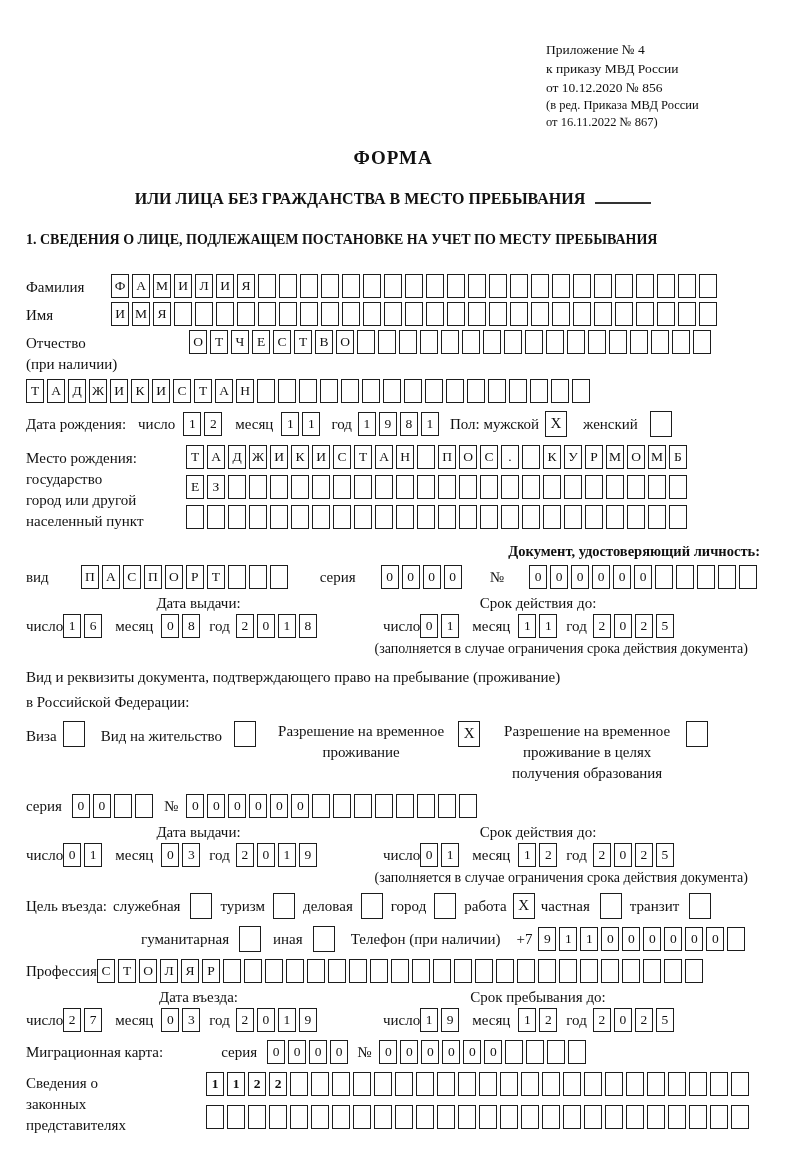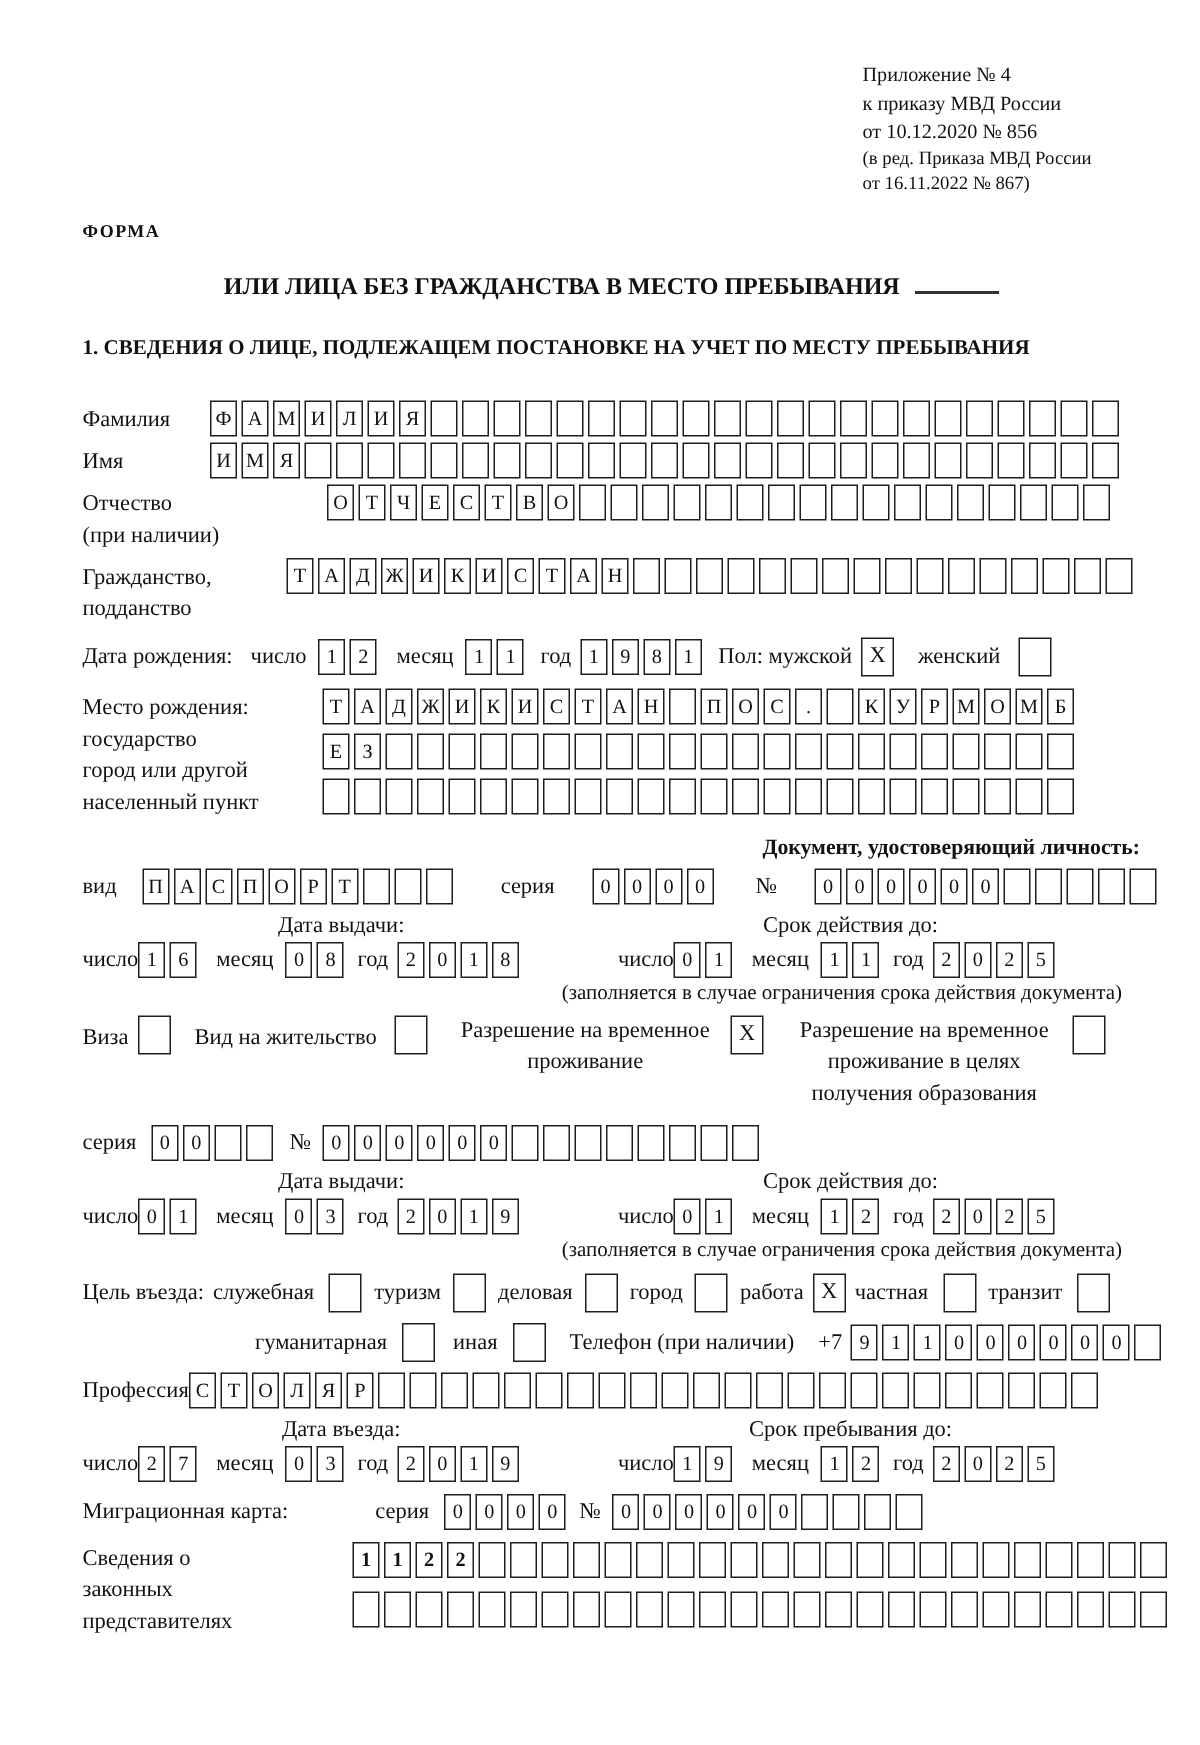--- a/index.html
+++ b/index.html
@@ -1,29 +1,29 @@
 <!DOCTYPE html>
 <html><head>
 <meta charset="utf-8">
 <style>
   html,body{margin:0;padding:0;background:#fff;}
   .page{
     position:relative;
     width:800px;height:1163px;
     box-sizing:border-box;
-    padding:40px 40px 0 55px;
+    padding:40px 40px 0 26px;
     font-family:"Liberation Serif","DejaVu Serif",serif;
     color:#111;
     overflow:hidden;
     background:#fff;
   }
   
   .hdr{margin-left:520px;font-size:13.5px;line-height:19px;}
   .hdr-small{font-size:12.5px;line-height:17px;}
-  .forma{font-weight:bold;text-align:left;font-size:12px;margin-top:16px;letter-spacing:1px;}
+  .forma{font-weight:bold;text-align:center;font-size:19px;margin-top:16px;letter-spacing:1px;}
   
   .title{text-align:center;font-weight:bold;font-size:16px;line-height:23px;margin-top:18px;}
   .blank{display:inline-block;width:56px;border-bottom:2px solid #333;height:14px;margin-left:10px;}
   .sech{font-weight:bold;font-size:14px;margin-top:22px;white-space:nowrap;}
   
   .frow{display:flex;align-items:flex-start;margin-top:4px;}
   .lbl{font-size:15px;line-height:21px;padding-top:3px;flex:none;}
   .w85{width:85px}.w163{width:163px}.w136{width:136px}.w160{width:160px}.w135{width:135px}.w71{width:71px}.w70{width:70px}
   
   .cellrow{white-space:nowrap;flex:none;}
@@ -94,24 +94,20 @@
 
   <div class="frow">
     <div class="lbl w163">
       <div>Отчество</div>
       <div>(при наличии)</div>
     </div>
     <div class="cellrow"><span class="cell">О</span><span class="cell">Т</span><span class="cell">Ч</span><span class="cell">Е</span><span class="cell">С</span><span class="cell">Т</span><span class="cell">В</span><span class="cell">О</span><span class="cell"></span><span class="cell"></span><span class="cell"></span><span class="cell"></span><span class="cell"></span><span class="cell"></span><span class="cell"></span><span class="cell"></span><span class="cell"></span><span class="cell"></span><span class="cell"></span><span class="cell"></span><span class="cell"></span><span class="cell"></span><span class="cell"></span><span class="cell"></span><span class="cell"></span></div>
   </div>
 
   <div class="frow">
-    <div class="lbl w136">
-      <div>Гражданство,</div>
-      <div>подданство</div>
-    </div>
     <div class="cellrow"><span class="cell">Т</span><span class="cell">А</span><span class="cell">Д</span><span class="cell">Ж</span><span class="cell">И</span><span class="cell">К</span><span class="cell">И</span><span class="cell">С</span><span class="cell">Т</span><span class="cell">А</span><span class="cell">Н</span><span class="cell"></span><span class="cell"></span><span class="cell"></span><span class="cell"></span><span class="cell"></span><span class="cell"></span><span class="cell"></span><span class="cell"></span><span class="cell"></span><span class="cell"></span><span class="cell"></span><span class="cell"></span><span class="cell"></span><span class="cell"></span><span class="cell"></span><span class="cell"></span></div>
   </div>
 
   <div class="frow" style="align-items:center;margin-top:8px;">
     <span class="t">Дата рождения:</span>
     <span class="t ml12">число</span>
     <span class="cellrow ml8"><span class="cell">1</span><span class="cell">2</span></span>
     <span class="t ml10">месяц</span>
     <span class="cellrow ml8"><span class="cell">1</span><span class="cell">1</span></span>
     <span class="t ml8">год</span>
@@ -164,20 +160,24 @@
       <span class="t">число</span>
       <span class="cellrow"><span class="cell">0</span><span class="cell">1</span></span>
       <span class="t ml10">месяц</span>
       <span class="cellrow ml8"><span class="cell">1</span><span class="cell">1</span></span>
       <span class="t ml6">год</span>
       <span class="cellrow ml6"><span class="cell">2</span><span class="cell">0</span><span class="cell">2</span><span class="cell">5</span></span>
     </div>
   </div>
   <div class="note-right">(заполняется в случае ограничения срока действия документа)</div>
 
+  <div class="intro">
+    <div>Вид и реквизиты документа, подтверждающего право на пребывание (проживание)</div>
+    <div>в Российской Федерации:</div>
+  </div>
 
   <div class="opt-row">
     <div class="opt">
       <span class="optlabel">Виза</span>
       <span class="cellrow cb ml6"><span class="cell"></span></span>
     </div>
     <div class="opt ml16">
       <span class="optlabel">Вид на жительство</span>
       <span class="cellrow cb ml12"><span class="cell"></span></span>
     </div>

